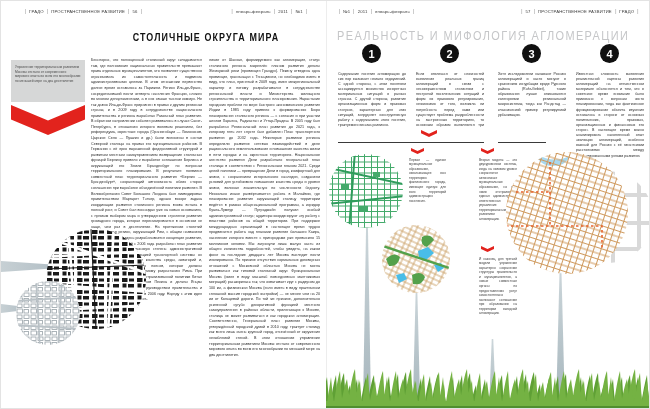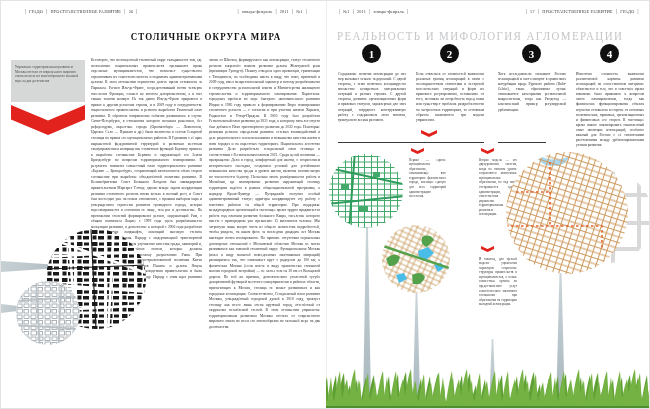--- a/index.html
+++ b/index.html
@@ -1,17 +1,17 @@
 <!DOCTYPE html>
 <html lang="ru"><head>
 <meta charset="utf-8">
 <style>
   html,body{margin:0;padding:0;background:#fff;}
   #spread{position:relative;width:650px;height:409px;background:#fff;overflow:hidden;
-          font-family:Liberation Serif, serif;color:#222;border:1px solid #e3e3e3;box-sizing:border-box;}
+          font-family:Liberation Sans, sans-serif;color:#222;border:1px solid #e3e3e3;box-sizing:border-box;}
   .spine{position:absolute;left:325px;top:0;width:1px;height:409px;background:#ededed;}
   
   .hdr{position:absolute;top:8px;font-size:8.5px;color:#3c3c3c;white-space:nowrap;
        transform:scale(.5);letter-spacing:.3px;}
   .hdr span{padding:0 7px;border-left:1px solid #9a9a9a;}
   .hdr span:last-child{border-right:1px solid #9a9a9a;}
   .hdr-l{transform-origin:0 0;}
   .hdr-r{transform-origin:100% 0;}
   
   .title-left{position:absolute;left:88px;top:30px;width:234px;text-align:center;

